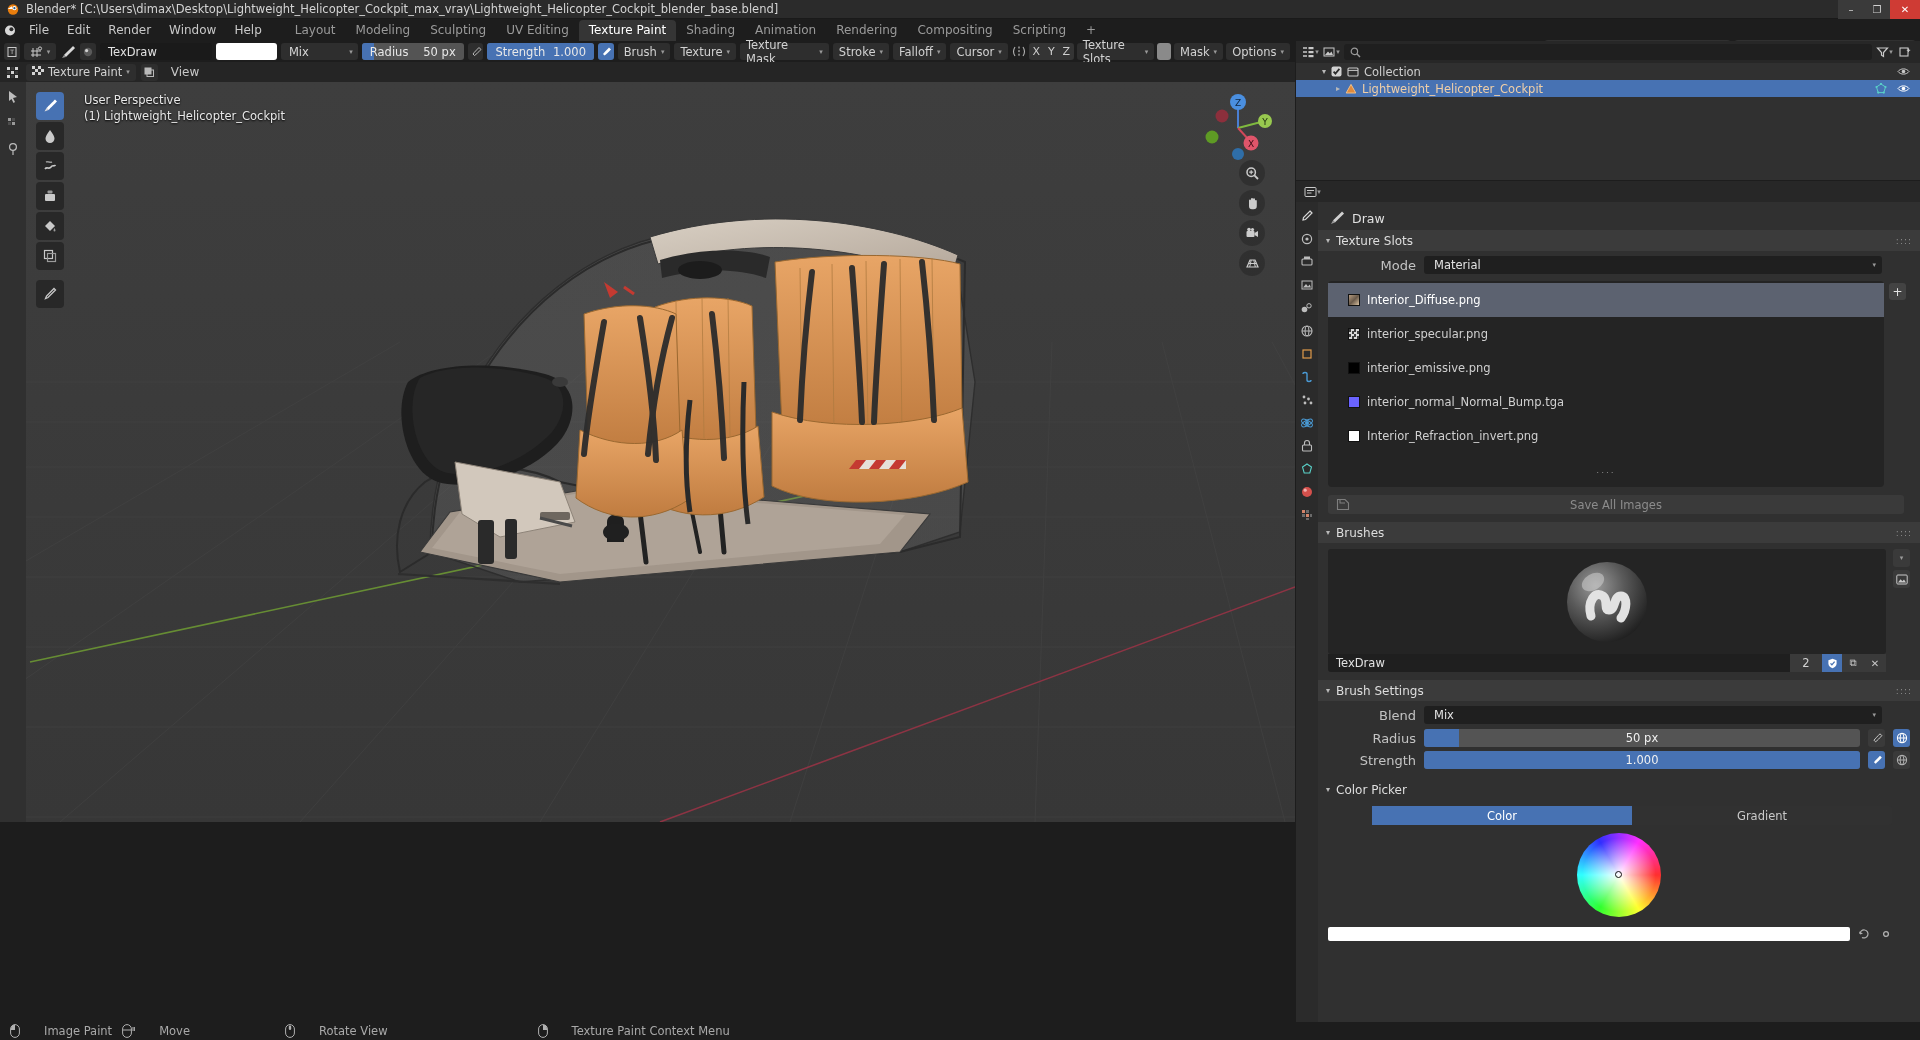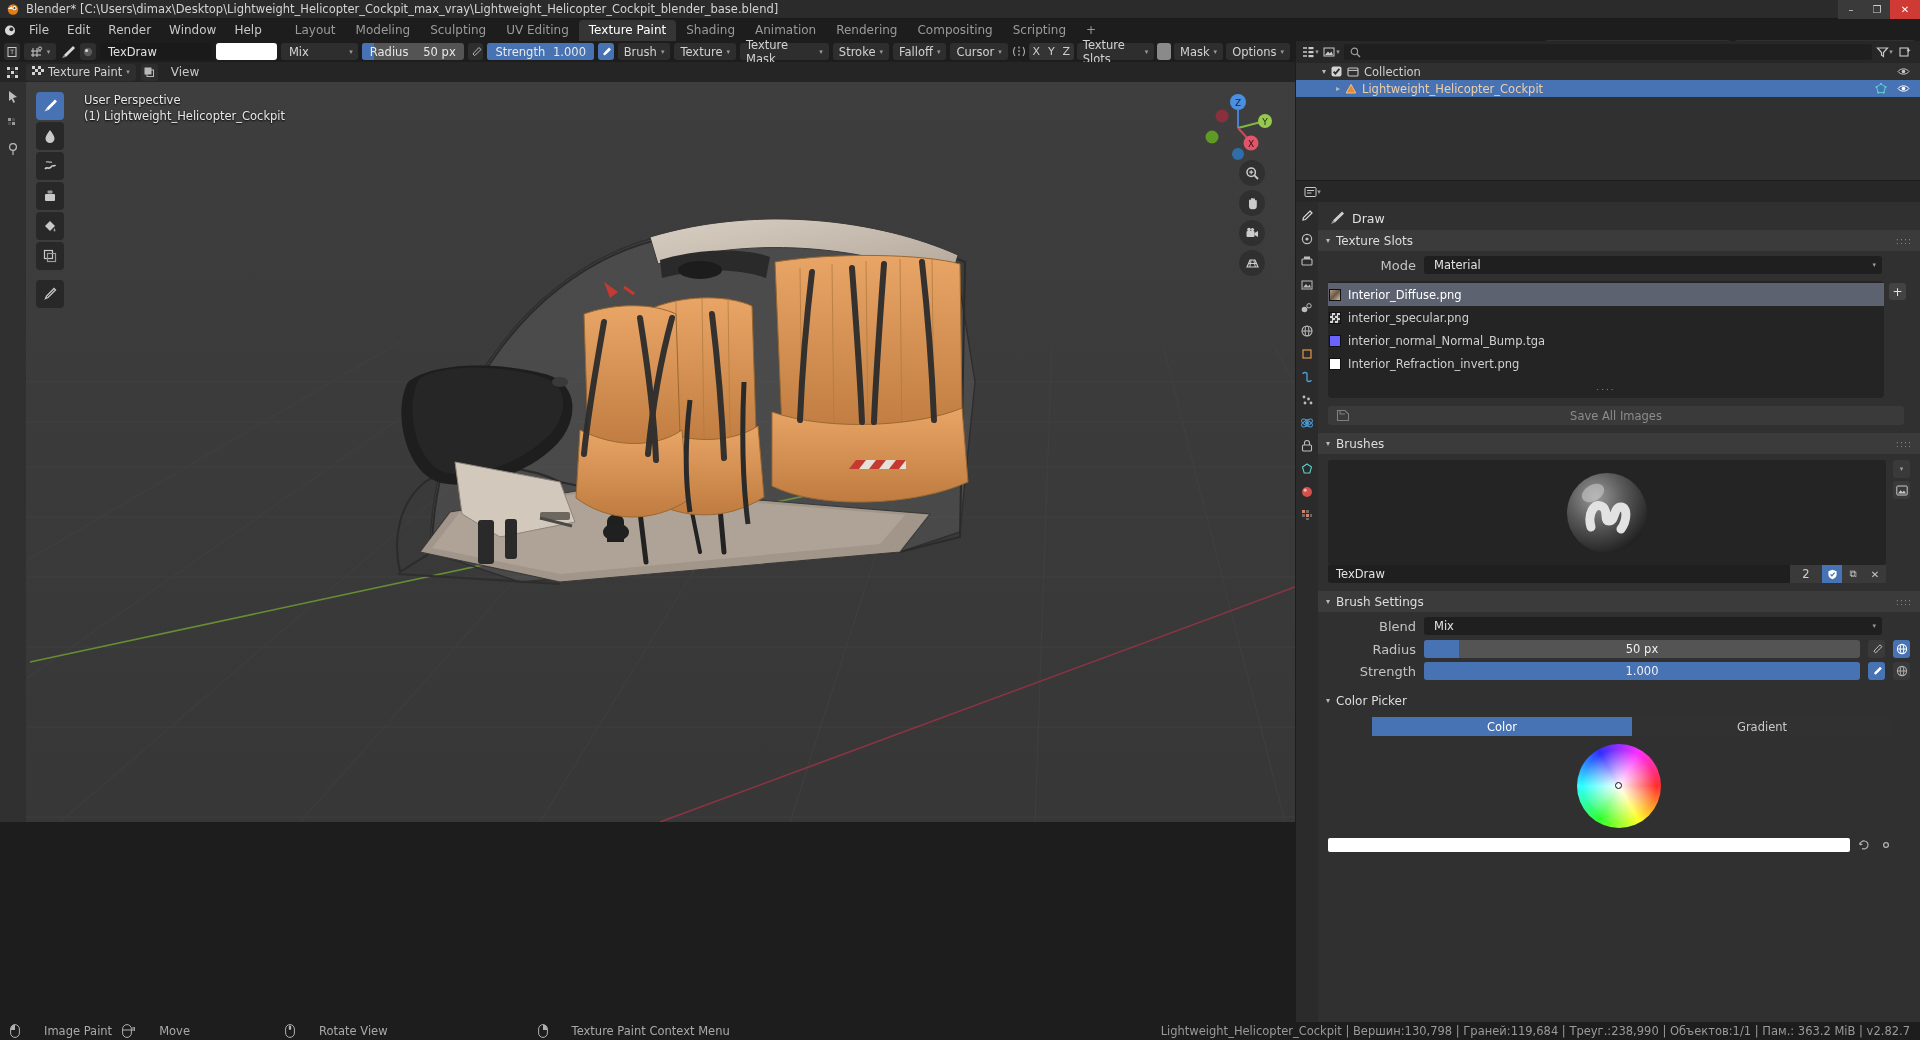--- a/index.html
+++ b/index.html
@@ -107,21 +107,21 @@
     background:#3b3b3b; padding:0 8px; font-size:12px; color:#dedede; margin-top:2px; }
   .tri { font-size:8px; color:#b9b9b9; }
   .grip { margin-left:auto; color:#8a8a8a; font-size:9px; letter-spacing:1px; }
   .prow { display:flex; align-items:center; height:20px; margin:4px 10px 0 10px; gap:8px; }
   .plabel { width:88px; text-align:right; font-size:13px; color:#c3c3c3; }
   .pfield { flex:1; height:18px; background:#1f1f1f; border-radius:3px;
     display:flex; align-items:center; justify-content:space-between; padding:0 6px 0 10px;
     font-size:11.5px; color:#e2e2e2; }
   .slotlist { margin:6px 10px 0 10px; background:#242424; border-radius:4px;
     padding:2px 0 0; position:relative; }
-  .slotrow { display:flex; align-items:center; gap:7px; height:23px; padding:0 1px; font-size:11.5px; color:#d0d0d0; }
+  .slotrow { display:flex; align-items:center; gap:7px; height:34px; padding:0 20px; font-size:11.5px; color:#d0d0d0; }
   .slotrow.sel { background:#5c6270; color:#fff; }
   .sw { width:12px; height:12px; flex:none; border:1px solid #111; }
   .addbtn { position:absolute; right:-22px; top:2px; width:17px; height:17px;
     background:#434343; border-radius:3px; display:flex; align-items:center; justify-content:center; }
   .wide-btn { margin:8px 10px 0; height:19px; background:#3a3a3a; border-radius:3px;
     display:flex; align-items:center; justify-content:center; font-size:11.5px; color:#8c8c8c; position:relative; }
   .brushprev { margin:6px 34px 0 10px; height:105px; background:#242424; border-radius:3px;
     display:flex; align-items:center; justify-content:center; position:relative; }
   .brushrow { margin:0 34px 0 10px; height:18px; display:flex; align-items:center; background:#1f1f1f;
     border-radius:0 0 3px 3px; font-size:11.5px; }
@@ -882,20 +882,24 @@
       <div class="slotlist" style="margin-right:36px">
         <div class="slotrow sel">
           <span class="sw" style="background:linear-gradient(135deg,#b59a7e,#6a5a4a,#d8c0a0)"></span>
           <span>Interior_Diffuse.png</span>
         </div>
         <div class="slotrow">
           <span class="sw" style="background:repeating-conic-gradient(#d8d8d8 0 25%, #3a3a3a 0 50%) 0 0/5px 5px"></span>
           <span>interior_specular.png</span>
         </div>
         <div class="slotrow">
+          <span class="sw" style="background:#000000"></span>
+          <span>interior_emissive.png</span>
+        </div>
+        <div class="slotrow">
           <span class="sw" style="background:#6a63ff"></span>
           <span>interior_normal_Normal_Bump.tga</span>
         </div>
         <div class="slotrow">
           <span class="sw" style="background:#ffffff"></span>
           <span>Interior_Refraction_invert.png</span>
         </div>
         <div class="slotrow" style="justify-content:center; color:#8a8a8a; font-size:9px; letter-spacing:2px">....</div>
         <div class="addbtn">+</div>
       </div>
@@ -1066,16 +1070,15 @@
         </svg>
       <span>Rotate View</span>
     </div>
     <div class="sbitem" style="margin-left:150px">
       <svg width="10" height="14" viewBox="0 0 10 14">
           <rect x="0.6" y="0.6" width="8.8" height="12.8" rx="4.4" fill="none" stroke="#b0b0b0" stroke-width="1"></rect>
           <path d="M9 6 L5 6 L5 0.8 C7.4 0.9 9 2.4 9 4.4 Z" fill="#b0b0b0"></path>
         </svg>
       <span>Texture Paint Context Menu</span>
     </div>
-    <div class="sbright">Lightweight_Helicopter_Cockpit | Вершин:130,798 | Граней:119,684 | Треуг.:238,990 | Объектов:1/1 | Пам.: 363.2 MiB | v2.82.7</div>
   </div>
 
 </div>
 
 </body></html>

